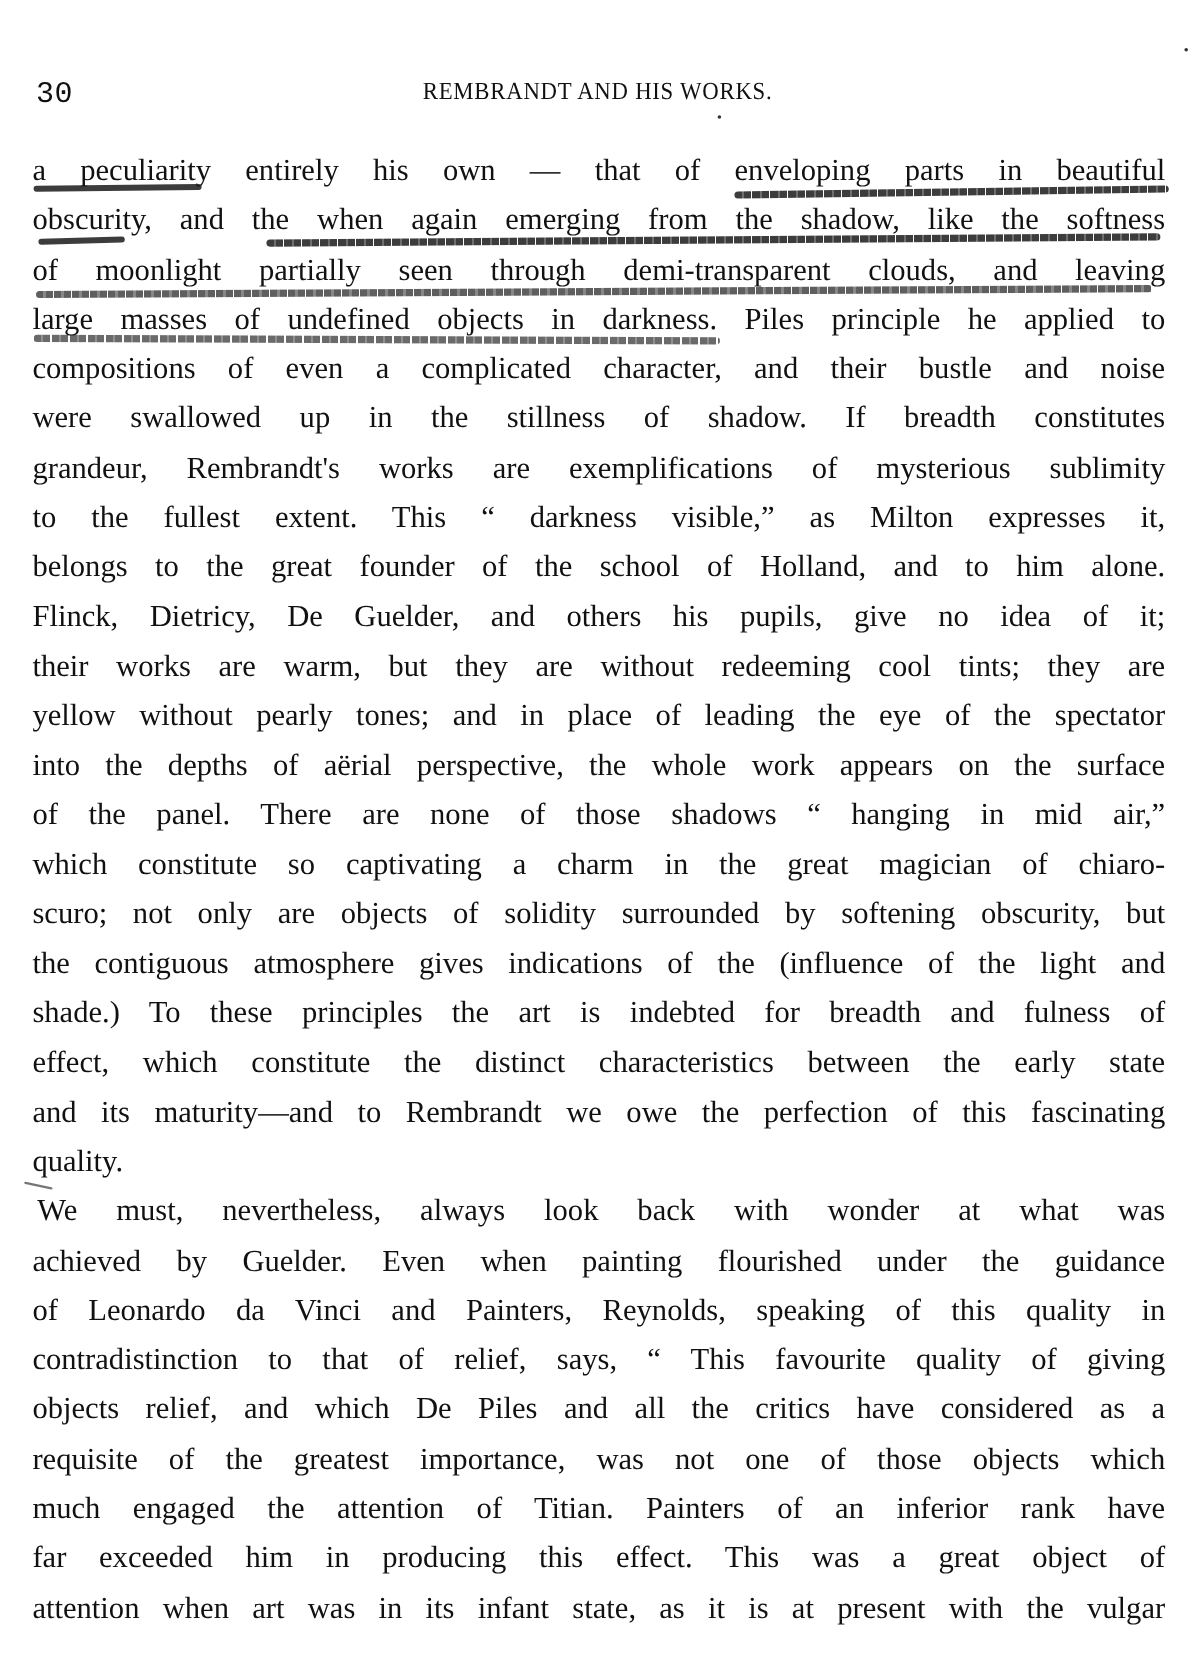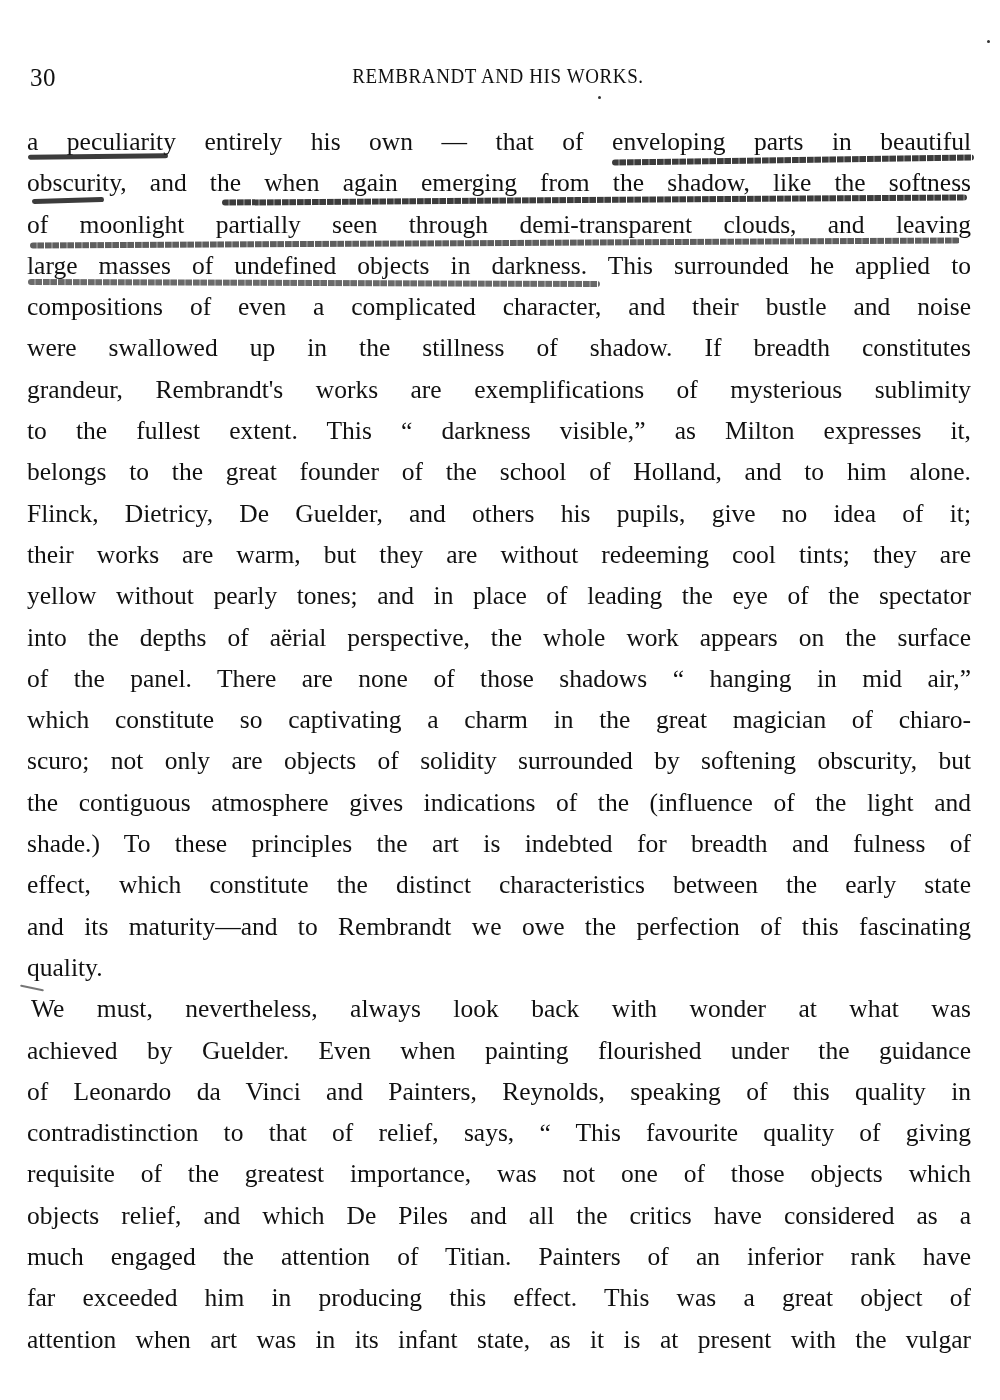--- a/index.html
+++ b/index.html
@@ -26,20 +26,21 @@
       left: 28px;
       width: 940px;
       height: 36px;
     }
     .page-number {
       position: absolute;
       left: 2px;
       top: 0;
       font-size: 25px;
       letter-spacing: 0.5px;
+      font-family: Liberation Mono, monospace;
     }
     .running-title {
       position: absolute;
       left: 0;
       width: 100%;
       text-align: center;
       top: 2px;
       font-size: 19px;
       letter-spacing: 0.6px;
       transform: scaleY(1.08);
@@ -94,21 +95,21 @@
     <span class="running-title">REMBRANDT AND HIS WORKS.</span>
   </div>
 
   <span class="speck" style="left:598px; top:96px;"></span>
   <span class="speck" style="left:987px; top:40px;"></span>
 
   <div class="body-text">
     <div class="line">a peculiarity entirely his own — that of enveloping parts in beautiful</div>
     <div class="line">obscurity, and the when again emerging from the shadow, like the softness</div>
     <div class="line">of moonlight partially seen through demi-transparent clouds, and leaving</div>
-    <div class="line">large masses of undefined objects in darkness.  This surrounded he applied to</div>
+    <div class="line">large masses of undefined objects in darkness.  Piles principle he applied to</div>
     <div class="line">compositions of even a complicated character, and their bustle and noise</div>
     <div class="line">were swallowed up in the stillness of shadow.  If breadth constitutes</div>
     <div class="line">grandeur, Rembrandt's works are exemplifications of mysterious sublimity</div>
     <div class="line">to the fullest extent.  This “ darkness visible,” as Milton expresses it,</div>
     <div class="line">belongs to the great founder of the school of Holland, and to him alone.</div>
     <div class="line">Flinck, Dietricy, De Guelder, and others his pupils, give no idea of it;</div>
     <div class="line">their works are warm, but they are without redeeming cool tints; they are</div>
     <div class="line">yellow without pearly tones; and in place of leading the eye of the spectator</div>
     <div class="line">into the depths of aërial perspective, the whole work appears on the surface</div>
     <div class="line">of the panel.  There are none of those shadows “ hanging in mid air,”</div>
@@ -116,22 +117,22 @@
     <div class="line">scuro; not only are objects of solidity surrounded by softening obscurity, but</div>
     <div class="line">the contiguous atmosphere gives indications of the (influence of the light and</div>
     <div class="line">shade.)  To these principles the art is indebted for breadth and fulness of</div>
     <div class="line">effect, which constitute the distinct characteristics between the early state</div>
     <div class="line">and its maturity—and to Rembrandt we owe the perfection of this fascinating</div>
     <div class="line last">quality.</div>
     <div class="line indent">We must, nevertheless, always look back with wonder at what was</div>
     <div class="line">achieved by Guelder.  Even when painting flourished under the guidance</div>
     <div class="line">of Leonardo da Vinci and Painters, Reynolds, speaking of this quality in</div>
     <div class="line">contradistinction to that of relief, says, “ This favourite quality of giving</div>
+    <div class="line">objects relief, and which De Piles and all the critics have considered as a</div>
     <div class="line">requisite of the greatest importance, was not one of those objects which</div>
-    <div class="line">objects relief, and which De Piles and all the critics have considered as a</div>
     <div class="line">much engaged the attention of Titian.  Painters of an inferior rank have</div>
     <div class="line">far exceeded him in producing this effect.  This was a great object of</div>
     <div class="line">attention when art was in its infant state, as it is at present with the vulgar</div>
   </div>
 
   <div class="mark" style="left:28px; top:154px; width:140px; transform:rotate(-0.6deg);"></div>
   <div class="mark rough" style="left:612px; top:157px; width:362px; transform:rotate(-0.8deg);"></div>
   <div class="mark" style="left:32px; top:198px; width:72px; transform:rotate(-1.5deg);"></div>
   <div class="mark rough" style="left:222px; top:197px; width:745px; transform:rotate(-0.4deg);"></div>
   <div class="mark rough" style="left:30px; top:240px; width:930px; transform:rotate(-0.3deg); opacity:0.7;"></div>

